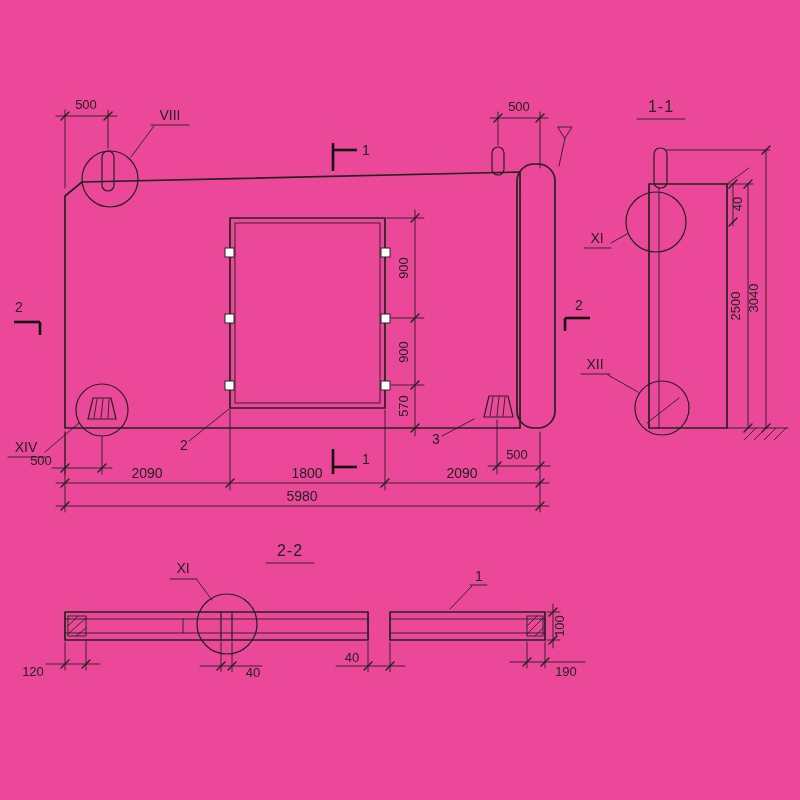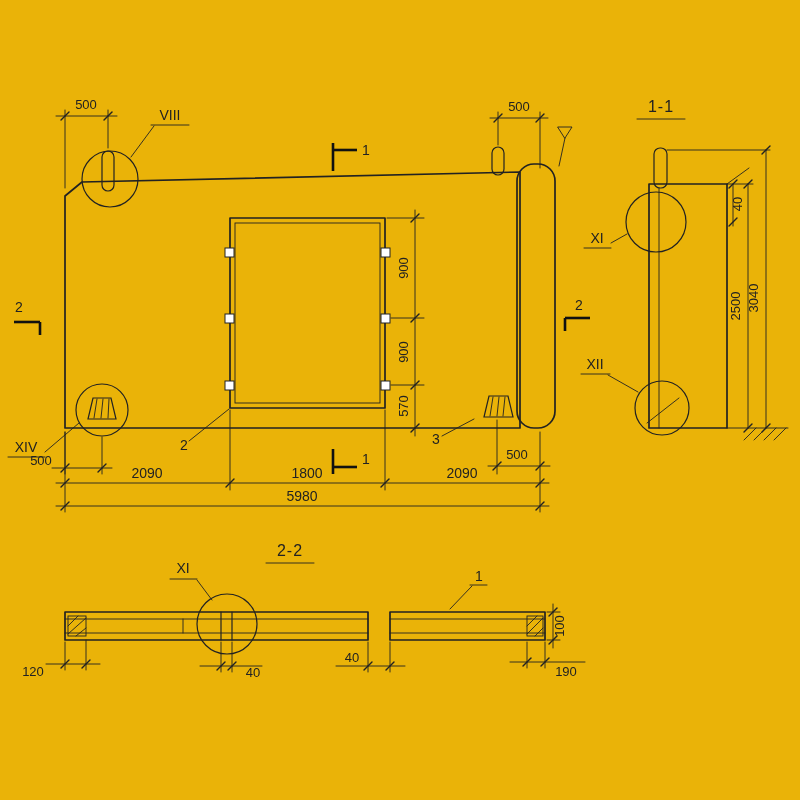--- a/index.html
+++ b/index.html
@@ -1,16 +1,16 @@
 <!DOCTYPE html>
 <html><head>
 <meta charset="utf-8">
 <style>
   html,body{margin:0;padding:0;background:#ffffff;}
-  .stage{position:relative;width:800px;height:800px;background:#eab308;overflow:hidden;}
+  .stage{position:relative;width:800px;height:800px;background:#ec4899;overflow:hidden;}
   svg{display:block;}
   .ln{stroke:#222;fill:none;stroke-width:1.7;stroke-linecap:round;stroke-linejoin:round;}
   .md{stroke:#222;fill:none;stroke-width:1.2;stroke-linecap:round;}
   .tn{stroke:#222;fill:none;stroke-width:0.9;stroke-linecap:round;}
   .tk{stroke:#222;fill:none;stroke-width:1.4;stroke-linecap:round;}
   .cut{stroke:#111;fill:none;stroke-width:2.6;stroke-linecap:butt;}
   .sq{stroke:#222;fill:#ffffff;stroke-width:1;}
   .txt{fill:#222;stroke:none;font-family:"Liberation Sans",sans-serif;font-size:14px;}
   .txts{fill:#222;stroke:none;font-family:"Liberation Sans",sans-serif;font-size:13px;}
   .txtl{fill:#222;stroke:none;font-family:"Liberation Sans",sans-serif;font-size:16px;letter-spacing:1px;}

